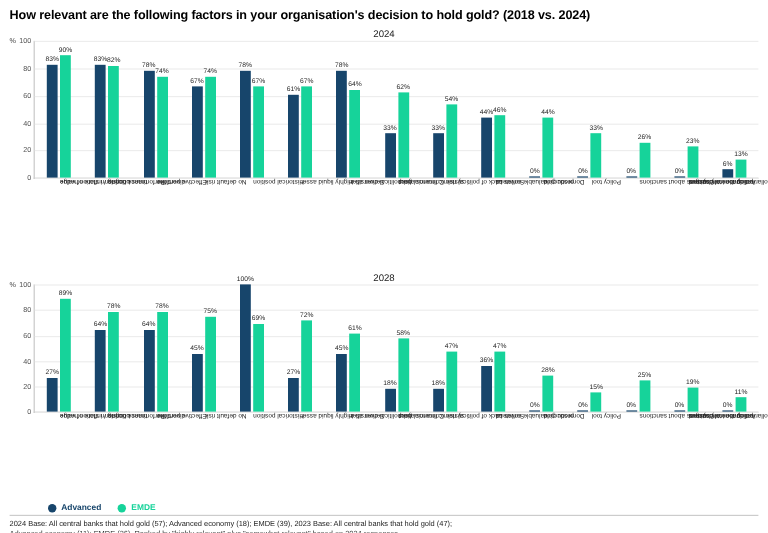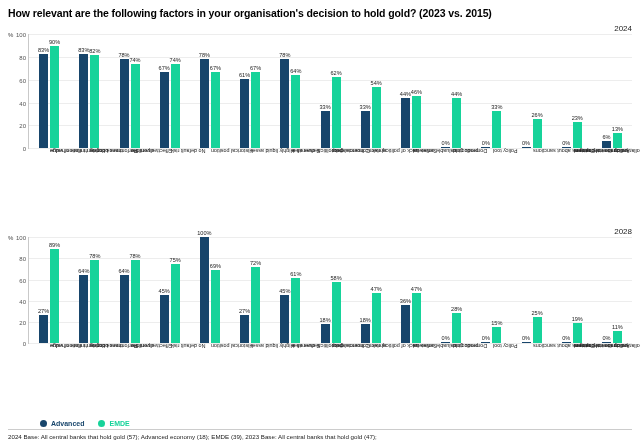--- a/index.html
+++ b/index.html
@@ -27,21 +27,21 @@
     color: #000000;
     padding: 7px 8px 0 8px;
     line-height: 1.25;
     letter-spacing: -0.1px;
   }
   .panel {
     position: relative;
     margin: 0 8px;
   }
   .panel-title {
-    text-align: right;
+    text-align: center;
     font-size: 8px;
     color: #222222;
     margin: 4px 0 1px 0;
   }
   .plot-wrap {
     position: relative;
     box-sizing: border-box;
   }
   .axis-unit {
     position: absolute;
@@ -155,21 +155,21 @@
   .hr {
     margin: 2px 8px 0 8px;
     border-top: 1px solid #cccccc;
   }
 </style>
 </head>
 <body>
 
 <div class="page">
 
-  <div class="title">How relevant are the following factors in your organisation's decision to hold gold? (2023 vs. 2015)</div>
+  <div class="title">How relevant are the following factors in your organisation's decision to hold gold? (2018 vs. 2024)</div>
 
   <div class="panel">
     <div class="panel-title">2024</div>
     <div class="plot-wrap">
       <div class="axis-unit">%</div>
       <div class="plot" id="plot-2024" style="height:115px;">
           <div class="gridline" style="top: 114px;">
             <span class="ytick">0</span>
           </div>
           <div class="gridline" style="top: 91.2px;">

